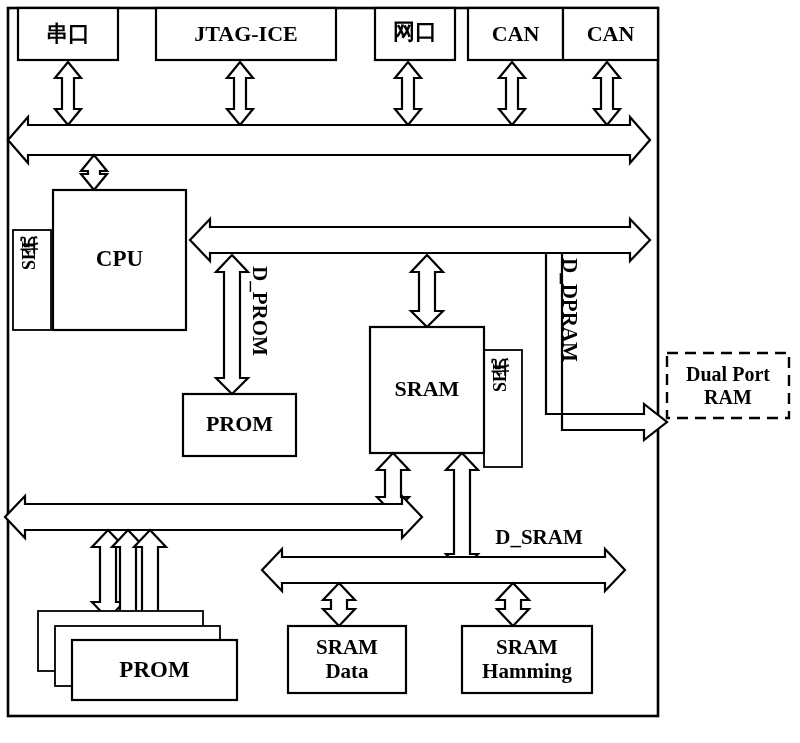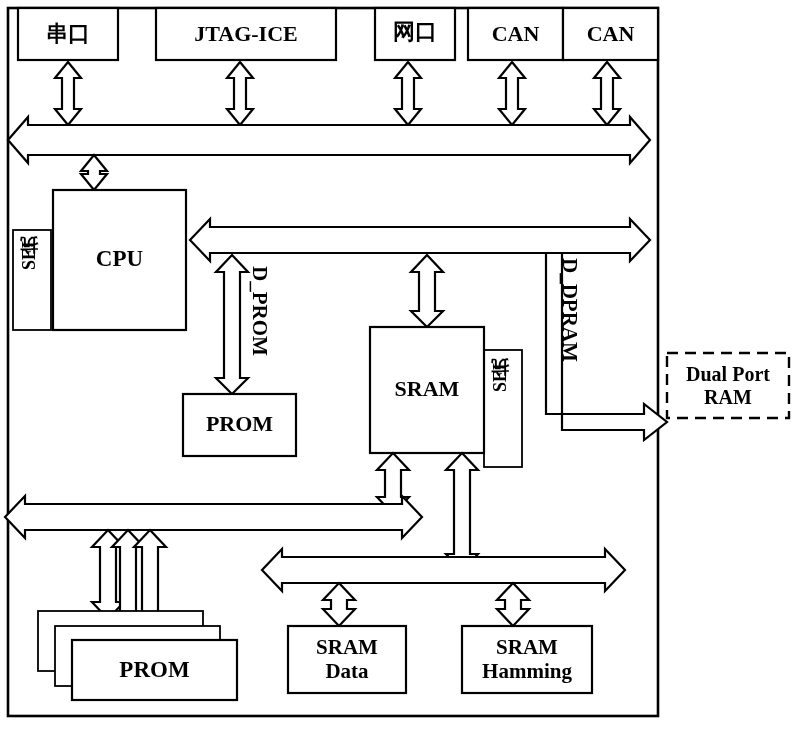--- a/index.html
+++ b/index.html
@@ -105,17 +105,18 @@
   <div class="lbl" style="left:288px;top:635px;width:118px;font-size:21px;">SRAM
 Data</div>
   <div class="lbl" style="left:462px;top:635px;width:130px;font-size:21px;">SRAM
 Hamming</div>
   <div class="lbl" style="left:667px;top:363px;width:122px;font-size:20px;">Dual Port
 RAM</div>
 
   <div class="vlbl" style="left:17px;top:236px;font-size:18px;transform:rotate(180deg);transform-origin:center;">抗SEL</div>
   <div class="vlbl" style="left:488px;top:358px;font-size:18px;transform:rotate(180deg);transform-origin:center;">抗SEL</div>
 
+  <div class="lbl" style="left:474px;top:525px;width:130px;font-size:21px;">D_SRAM</div>
 
   <div class="vlbl" style="left:247px;top:266px;font-size:21px;">D_PROM</div>
   <div class="vlbl" style="left:557px;top:258px;font-size:21px;">D_DPRAM</div>
 
 </div>
 
 </body></html>

